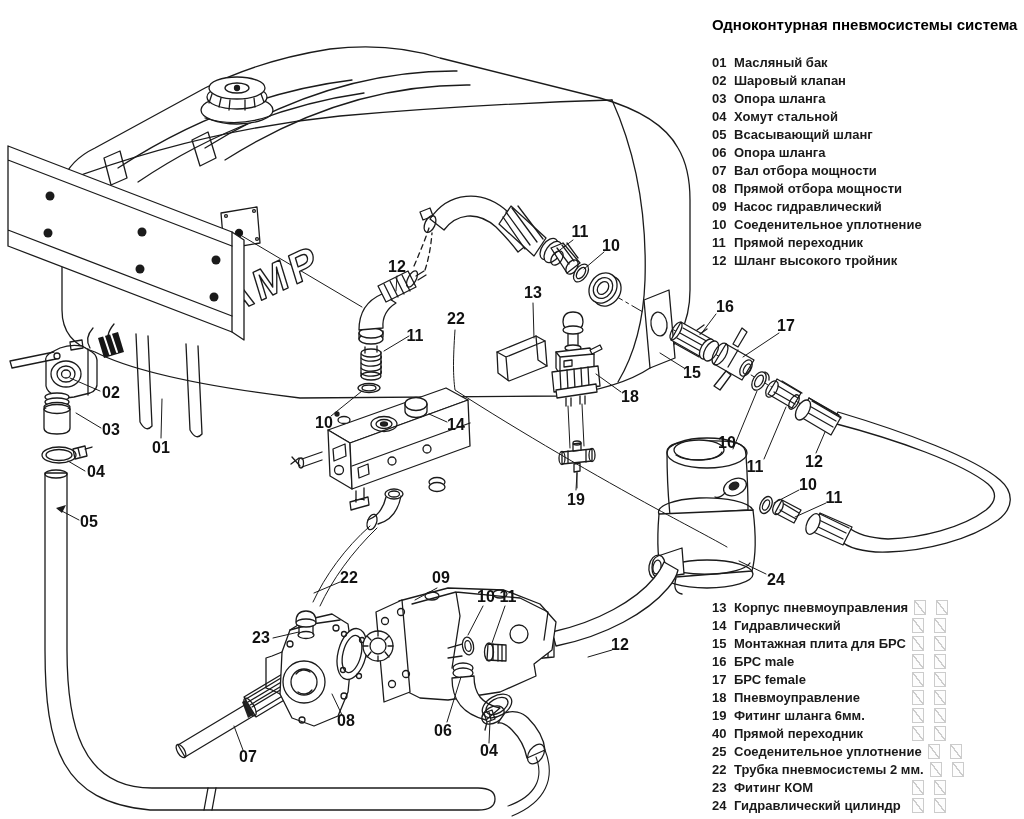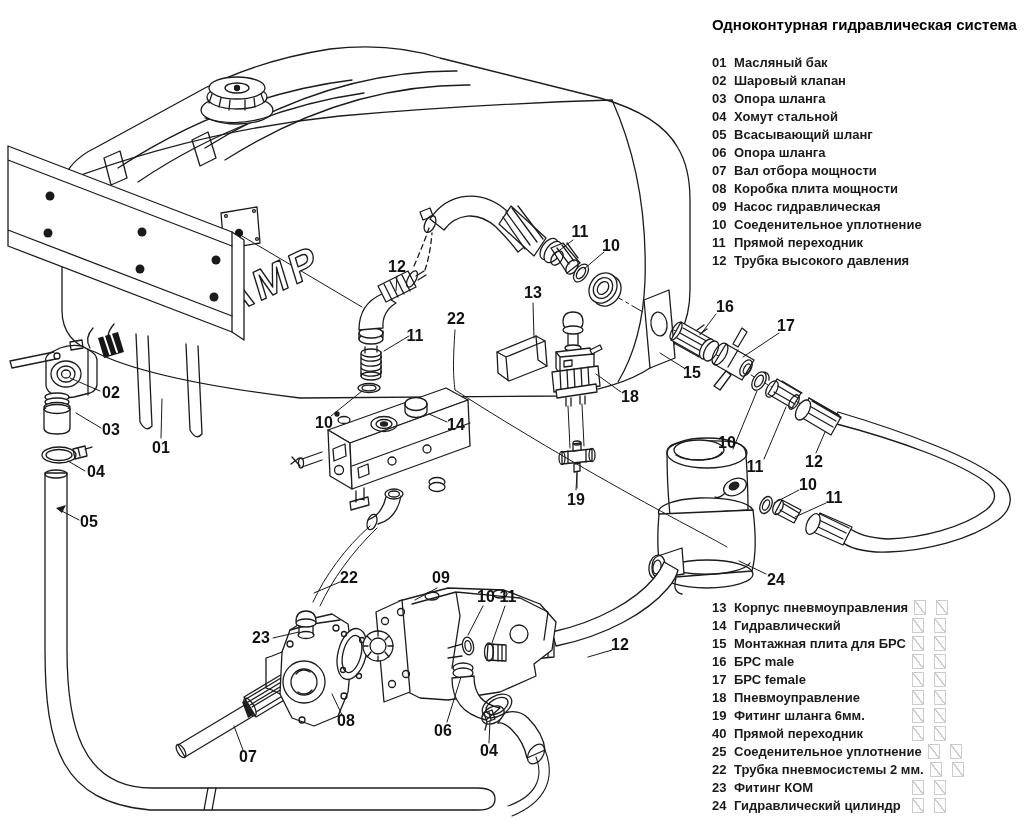--- a/index.html
+++ b/index.html
@@ -451,21 +451,21 @@
       <div class="co" style="left: 486px; top: 597px;">10</div>
       <div class="co" style="left: 508px; top: 597px;">11</div>
       <div class="co" style="left: 261px; top: 638px;">23</div>
       <div class="co" style="left: 346px; top: 721px;">08</div>
       <div class="co" style="left: 443px; top: 731px;">06</div>
       <div class="co" style="left: 248px; top: 757px;">07</div>
       <div class="co" style="left: 489px; top: 751px;">04</div>
       <div class="co" style="left: 620px; top: 645px;">12</div>
     </div>
 
-<div class="title">Одноконтурная гидравлическая система</div>
+<div class="title">Одноконтурная пневмосистемы система</div>
 <div id="list-top" class="plist">
       <div class="prow">
         <span class="lbl">
           <span class="pnum">01</span>
           <span class="pname">Масляный бак</span>
         </span>
       </div>
       <div class="prow">
         <span class="lbl">
           <span class="pnum">02</span>
@@ -498,45 +498,45 @@
       </div>
       <div class="prow">
         <span class="lbl">
           <span class="pnum">07</span>
           <span class="pname">Вал отбора мощности</span>
         </span>
       </div>
       <div class="prow">
         <span class="lbl">
           <span class="pnum">08</span>
-          <span class="pname">Коробка плита мощности</span>
+          <span class="pname">Прямой отбора мощности</span>
         </span>
       </div>
       <div class="prow">
         <span class="lbl">
           <span class="pnum">09</span>
-          <span class="pname">Насос гидравлическая</span>
+          <span class="pname">Насос гидравлический</span>
         </span>
       </div>
       <div class="prow">
         <span class="lbl">
           <span class="pnum">10</span>
           <span class="pname">Соеденительное уплотнение</span>
         </span>
       </div>
       <div class="prow">
         <span class="lbl">
           <span class="pnum">11</span>
           <span class="pname">Прямой переходник</span>
         </span>
       </div>
       <div class="prow">
         <span class="lbl">
           <span class="pnum">12</span>
-          <span class="pname">Трубка высокого давления</span>
+          <span class="pname">Шланг высокого тройник</span>
         </span>
       </div>
     </div>
 <div id="list-bottom" class="plist">
       <div class="prow">
         <span class="lbl">
           <span class="pnum">13</span>
           <span class="pname">Корпус пневмоуправления</span>
         </span>
         <span class="phs">

